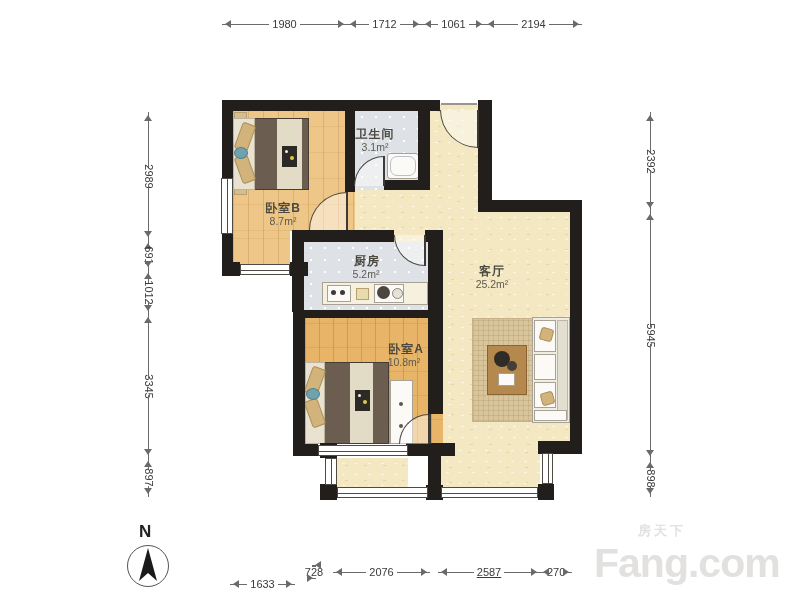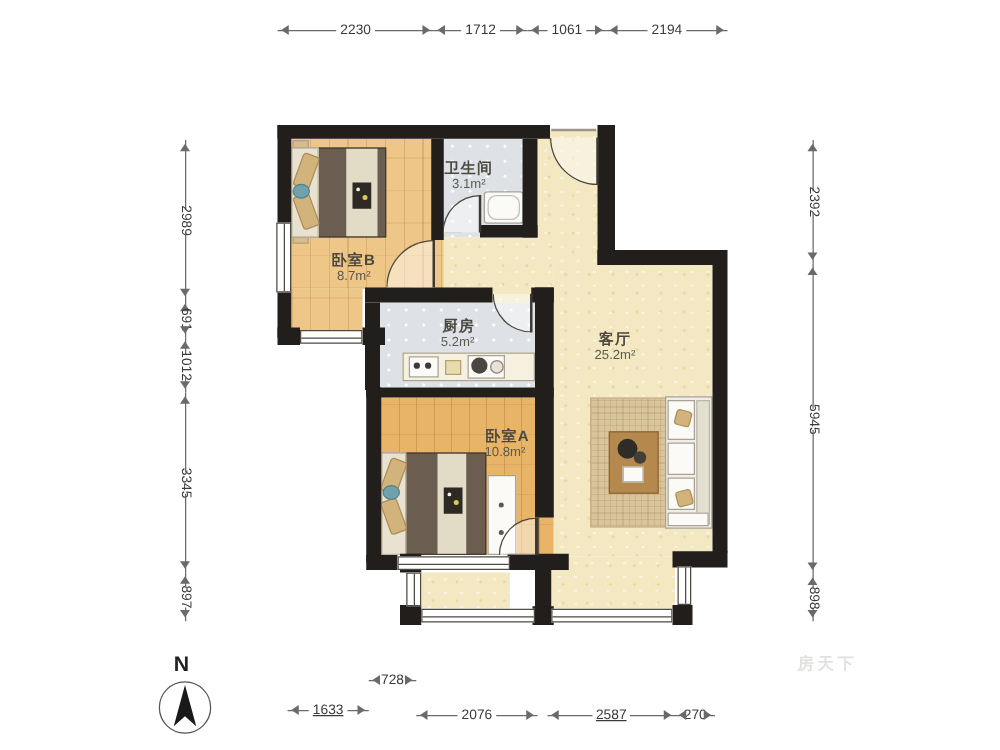--- a/index.html
+++ b/index.html
@@ -197,21 +197,21 @@
   <div class="room-area" style="left:366px;top:268px;">5.2m²</div>
 
   <div class="room-name" style="left:406px;top:341px;">卧室A</div>
   <div class="room-area" style="left:404px;top:356px;">10.8m²</div>
 
   <div class="room-name" style="left:492px;top:263px;">客厅</div>
   <div class="room-area" style="left:492px;top:278px;">25.2m²</div>
 
   <div class="dh" style="left:222px;top:17px;width:125px;">
     <i class="lnh al"></i>
-      <b>2230</b>
+      <b>1980</b>
       <i class="lnh ar"></i>
     </div>
   <div class="dh" style="left:347px;top:17px;width:75px;">
     <i class="lnh al"></i>
       <b>1712</b>
       <i class="lnh ar"></i>
     </div>
   <div class="dh" style="left:422px;top:17px;width:63px;">
     <i class="lnh al"></i>
       <b>1061</b>
@@ -258,26 +258,26 @@
     <i class="lnv au"></i>
       <b>5945</b>
       <i class="lnv ad"></i>
     </div>
   <div class="dv" style="left:643px;top:459px;height:38px;">
     <i class="lnv au"></i>
       <b>898</b>
       <i class="lnv ad"></i>
     </div>
 
-  <div class="dh" style="left:230px;top:561px;width:65px;text-decoration:underline;">
+  <div class="dh" style="left:230px;top:577px;width:65px;">
     <i class="lnh al"></i>
       <b>1633</b>
       <i class="lnh ar"></i>
     </div>
-  <div class="dh" style="left:295px;top:537px;width:38px;">
+  <div class="dh" style="left:295px;top:565px;width:38px;flex-direction:column;">
     <i class="lnh al"></i>
       <b>728</b>
       <i class="lnh ar"></i>
     </div>
   <div class="dh" style="left:333px;top:565px;width:97px;">
     <i class="lnh al"></i>
       <b>2076</b>
       <i class="lnh ar"></i>
     </div>
   <div class="dh" style="left:438px;top:565px;width:102px;text-decoration:underline;">
@@ -292,15 +292,16 @@
     </div>
 
   <div class="compass-n">N</div>
   <div class="compass-circle"></div>
   <svg class="abs" style="left:127px;top:545px;" width="42" height="42" viewBox="0 0 42 42">
     <polygon points="21,3 30,36 21,28 12,36" fill="#1a1a1a"></polygon>
   </svg>
 
   <div class="wm">
     <span class="wm-cn">房天下</span>
+    <span class="wm-en">Fang.com</span>
   </div>
 
 </div>
 
 </body></html>

